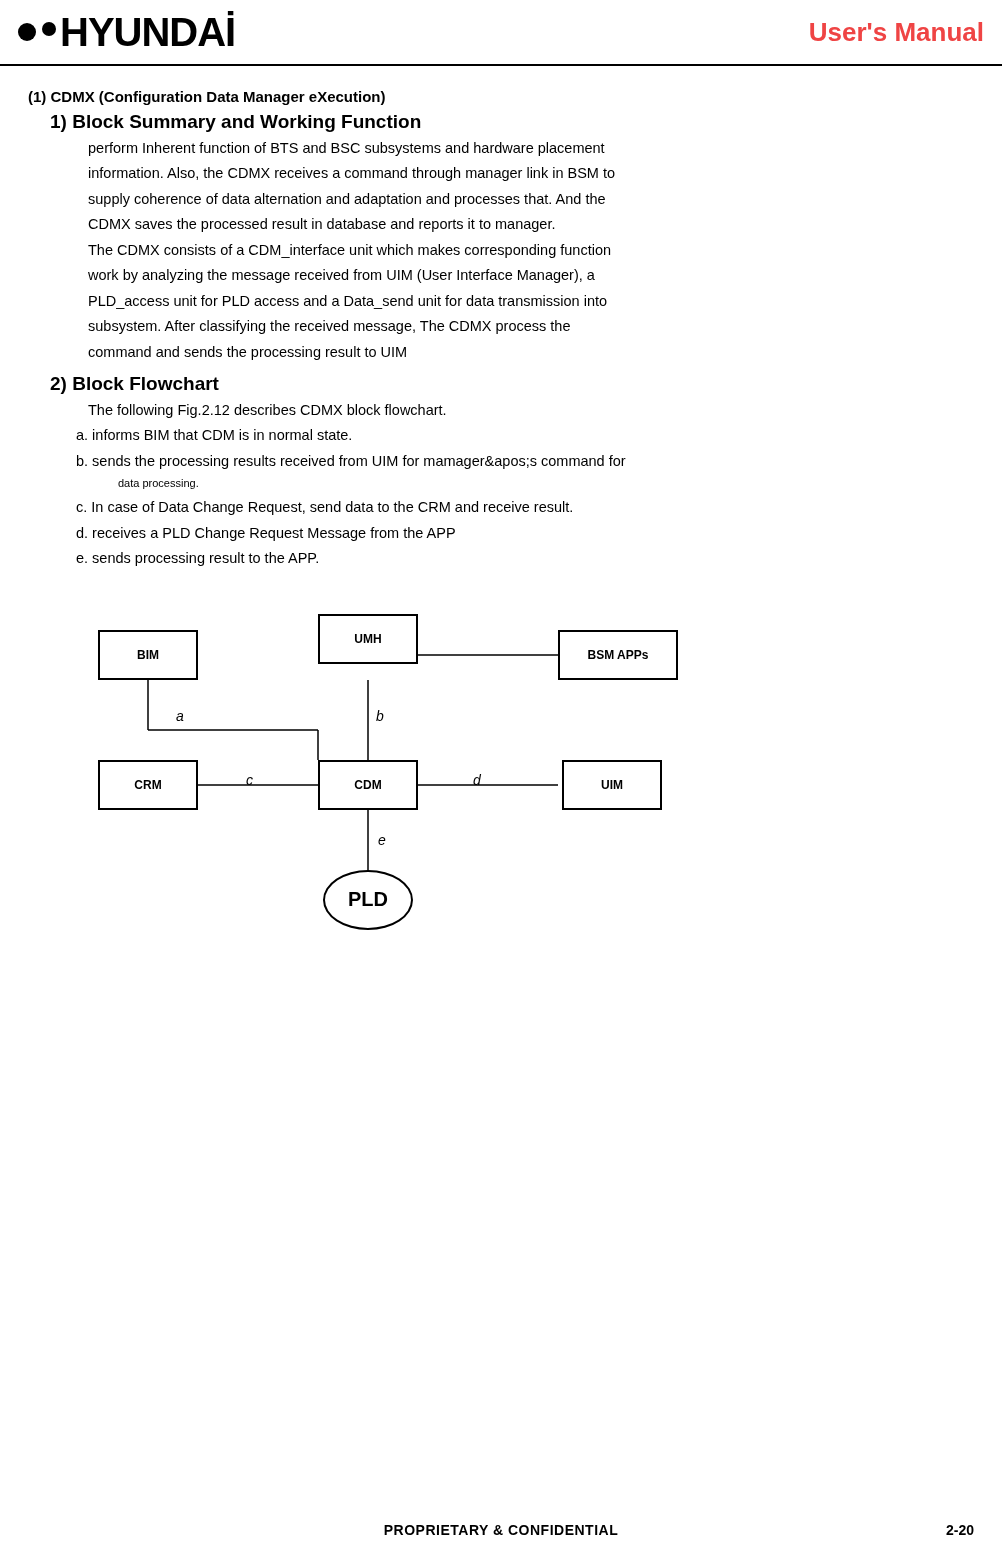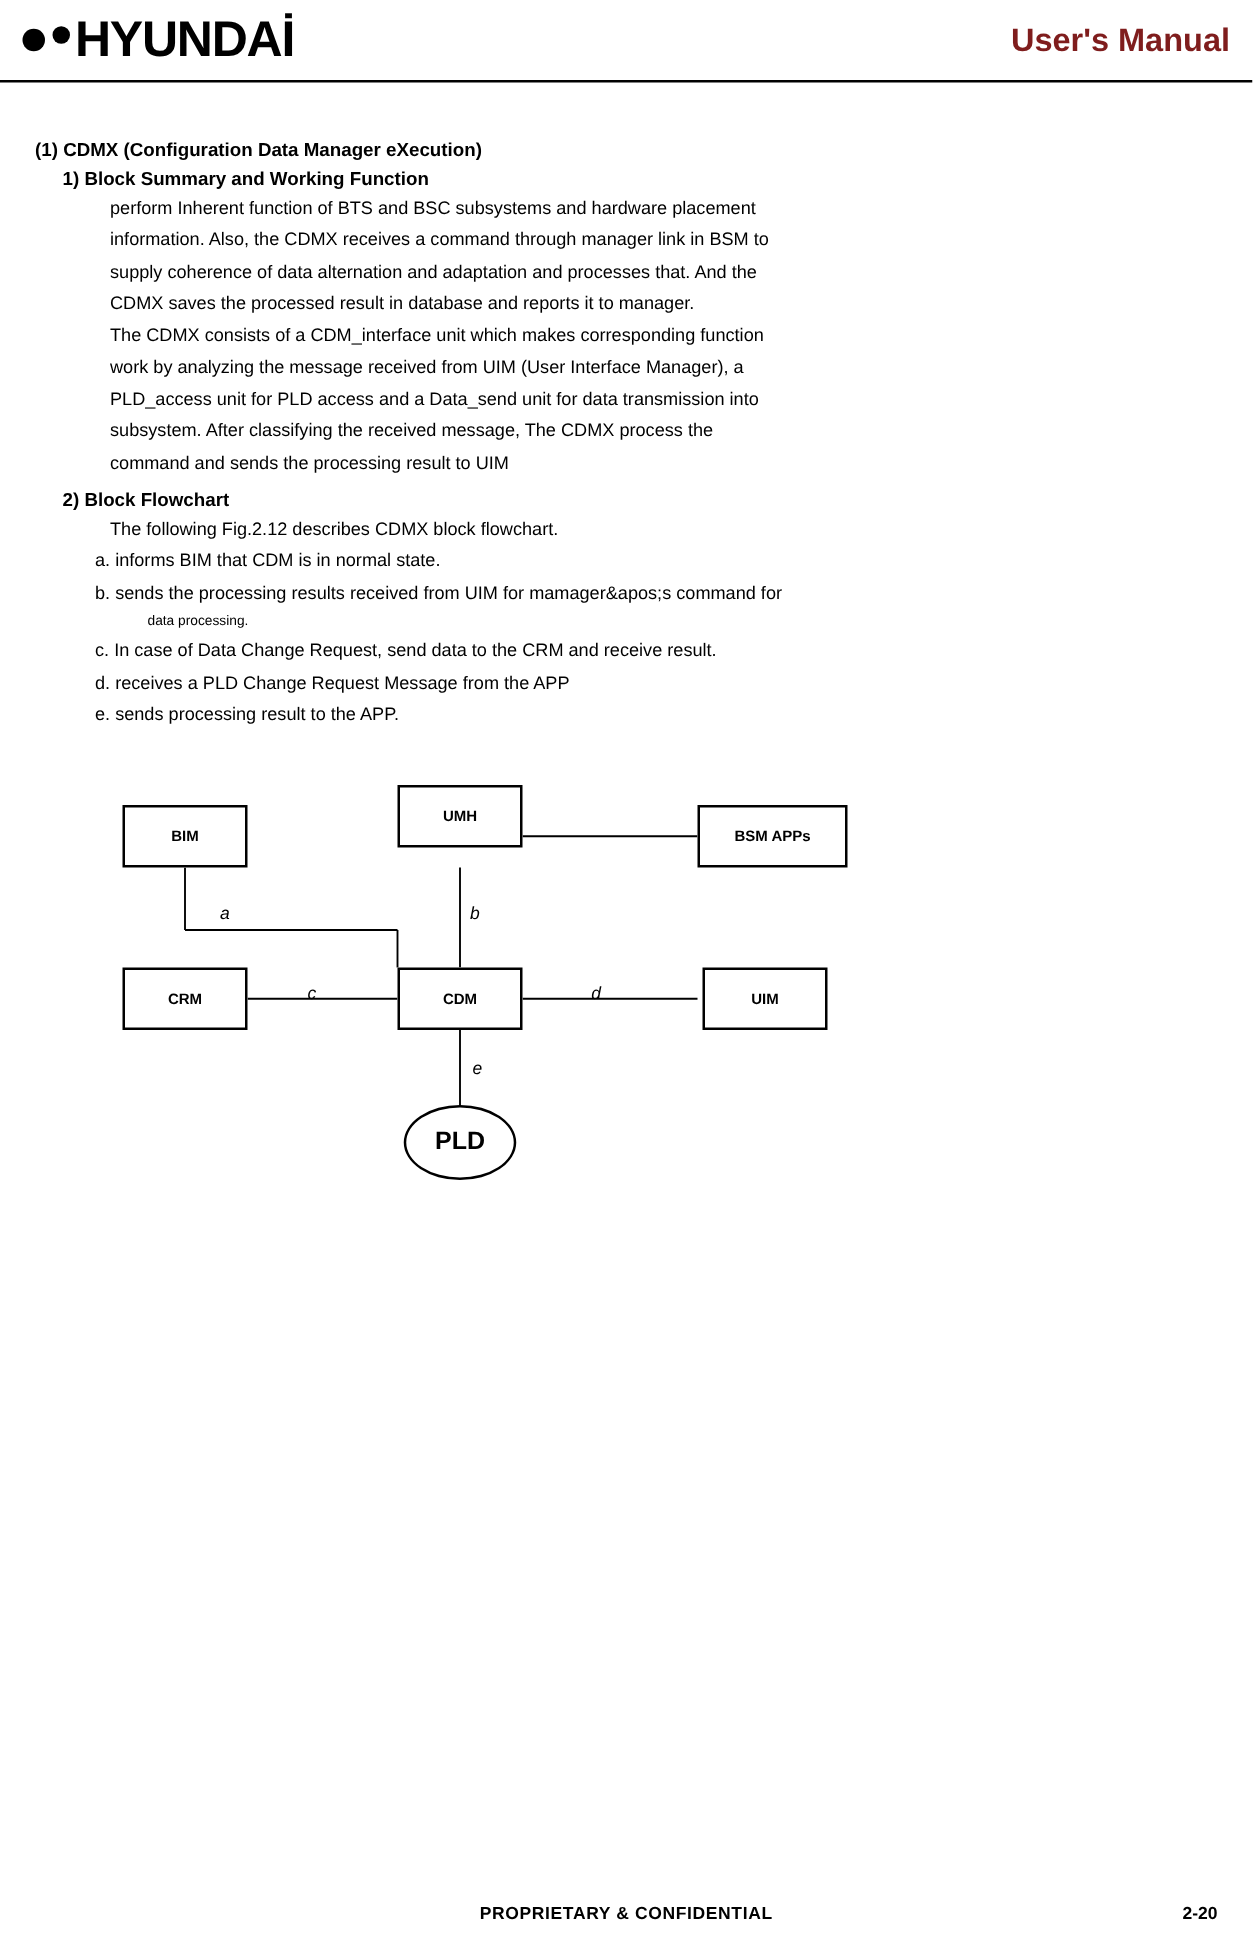--- a/index.html
+++ b/index.html
@@ -36,36 +36,35 @@
     .logo-text {
       font-size: 38px;
       font-weight: 900;
       letter-spacing: -1px;
       color: #000;
       font-family: Arial Black, Arial, sans-serif;
     }
     .header-title {
       font-size: 26px;
       font-weight: bold;
-      color: #7f1d1d;
+      color: #ef4444;
     }
 
     
     .content {
       padding: 22px 28px 20px 28px;
-      margin-top: 24px;
     }
 
     .section-title {
       font-size: 15px;
       font-weight: bold;
       margin-bottom: 4px;
     }
     .sub-title {
-      font-size: 15px;
+      font-size: 19px;
       font-weight: bold;
       margin-left: 22px;
       margin-bottom: 4px;
       margin-top: 6px;
     }
     .paragraph {
       font-size: 14.5px;
       margin-left: 60px;
       margin-bottom: 3px;
       line-height: 1.55;

